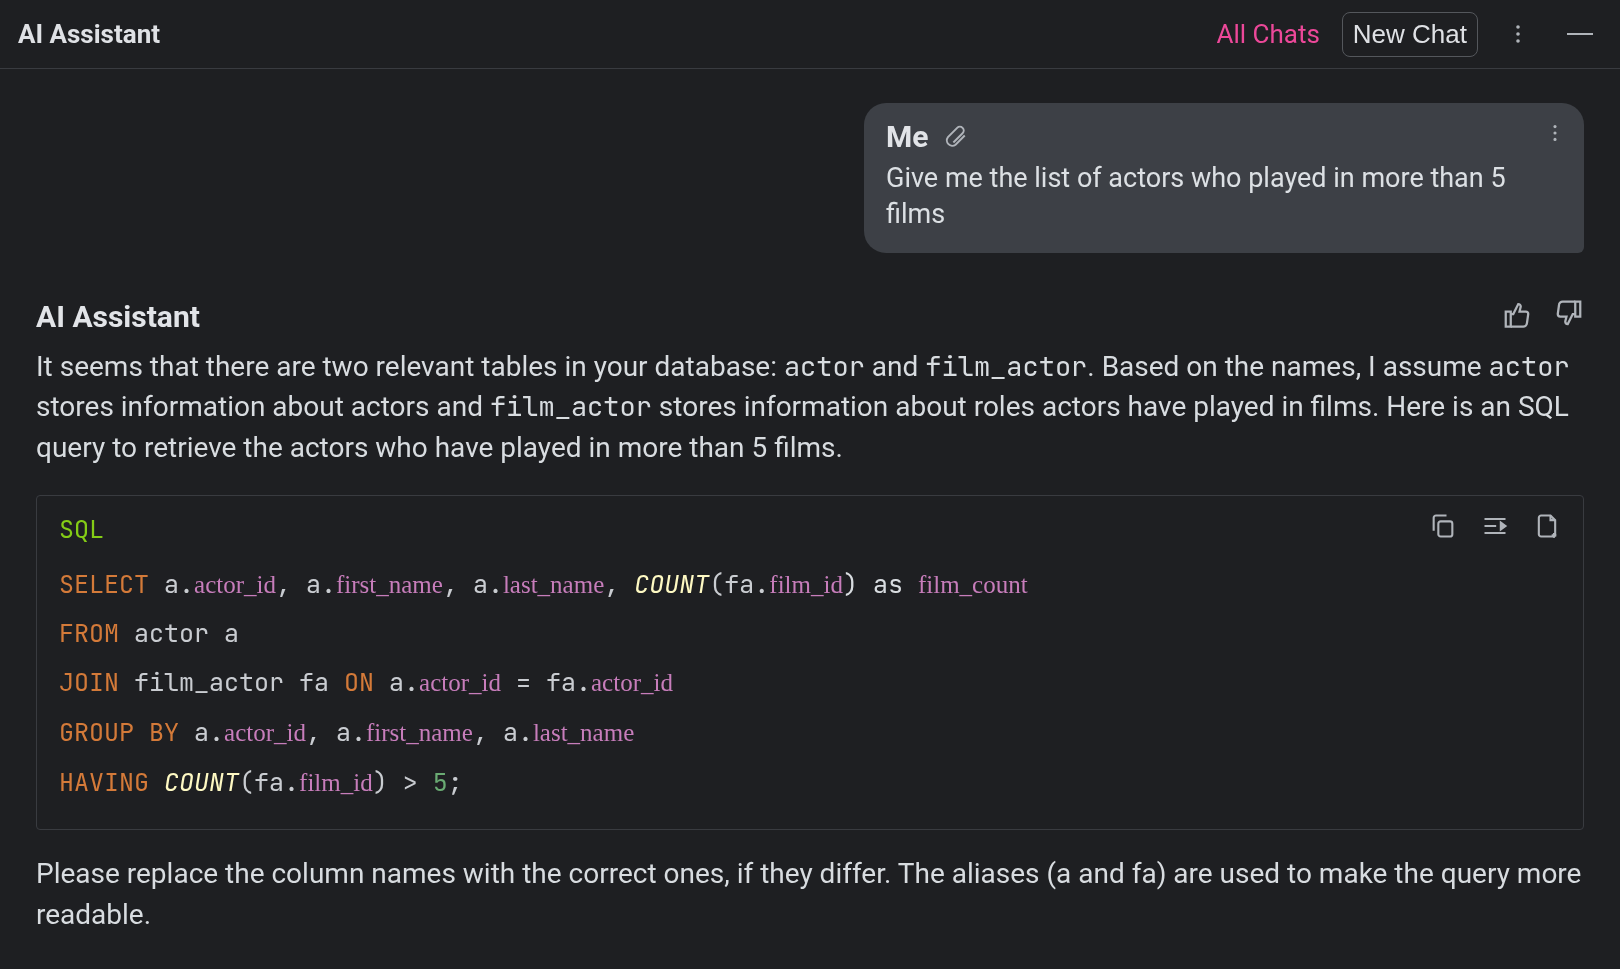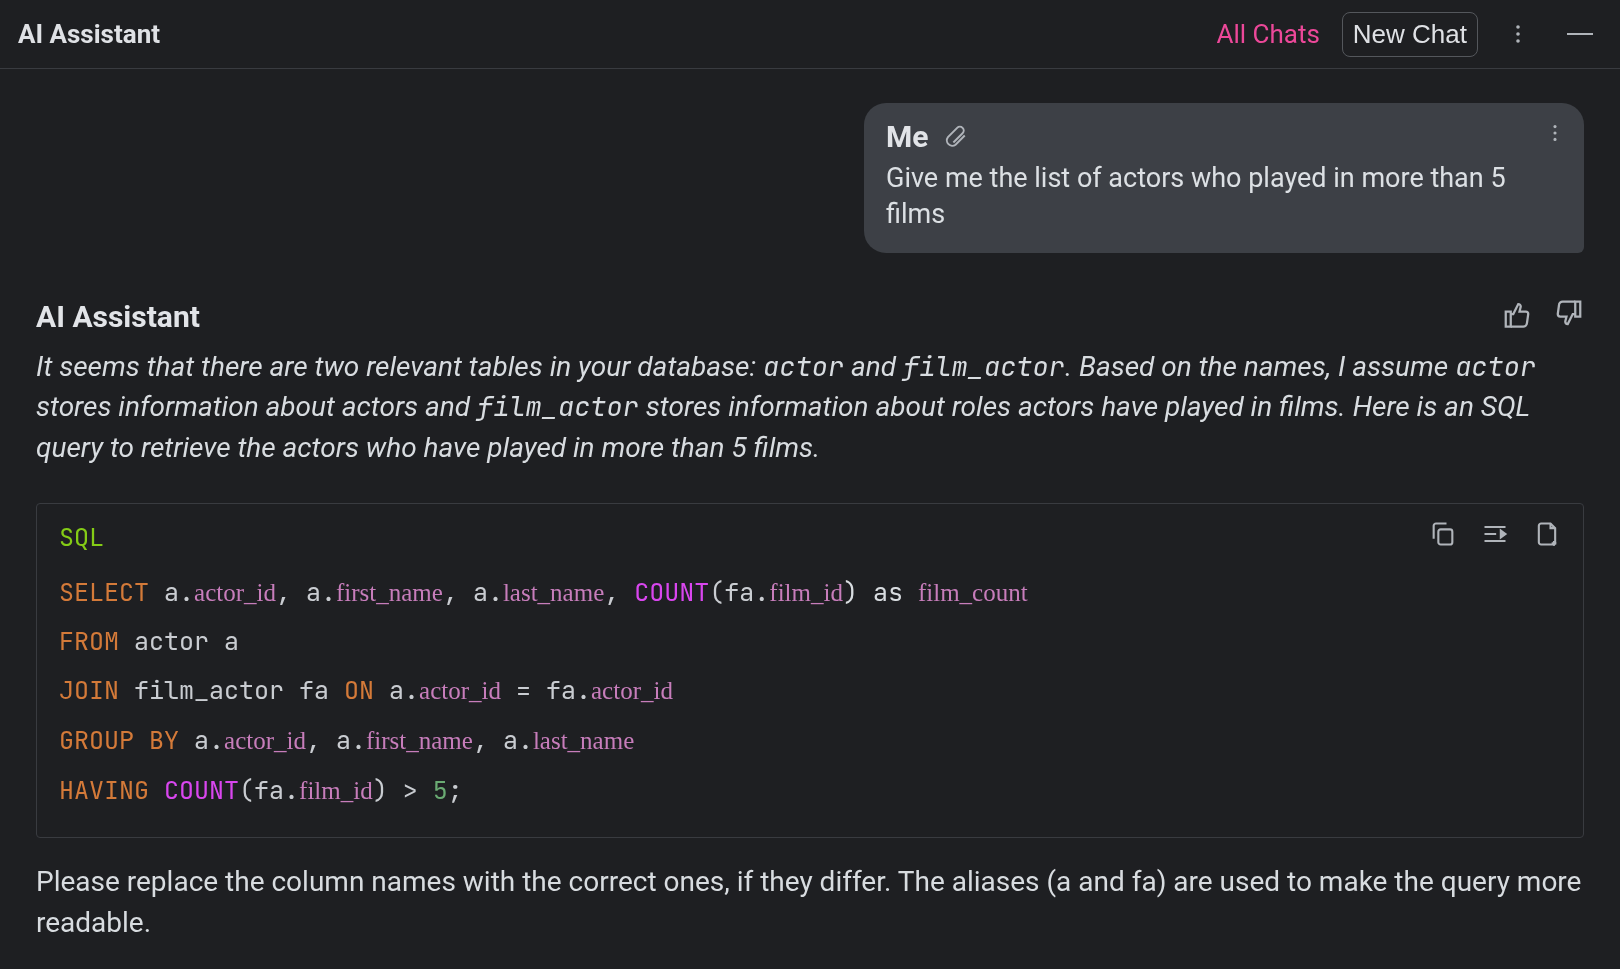--- a/index.html
+++ b/index.html
@@ -90,22 +90,21 @@
   }
   .asst-name { font-weight: 700; font-size: 30px; color: #e2e4e8; flex: 0 0 auto; }
   .feedback { margin-left: auto; display: flex; gap: 22px; }
   .fb-btn { color: #b0b4ba; cursor: pointer; }
   .fb-btn svg { width: 30px; height: 30px; }
 
   .asst-text {
     font-size: 28px;
     line-height: 1.45;
     color: #d8dce0;
-    margin-bottom: 34px;
-    font-style: italic;
+    margin-bottom: 26px;
   }
   .asst-text code {
     font-family: "SF Mono", "JetBrains Mono", Menlo, Consolas, monospace;
     font-size: 27px;
   }
 
   
   .code-block {
     border: 1px solid #393b40;
     border-radius: 4px;
@@ -125,21 +124,21 @@
   .code-act svg { width: 28px; height: 28px; }
 
   pre.sql {
     font-family: "SF Mono", "JetBrains Mono", Menlo, Consolas, monospace;
     font-size: 25px;
     line-height: 1.95;
     white-space: pre;
     color: #c9ccd1;
   }
   .kw    { color: #d47a39; margin-top: 20px; }          
-  .fn    { color: #d946ef; } 
+  .fn    { color: #fef9c3; font-style: italic; } 
   .col   { color: #c77dbb; font-family: Liberation Serif, serif; }          
   .as    { color: #d8dce0; }          
   .num   { color: #6aab73; }          
 
   .footnote {
     font-size: 28px; line-height: 1.45; color: #d8dce0;
   }
 </style>
 </head>
 <body>

